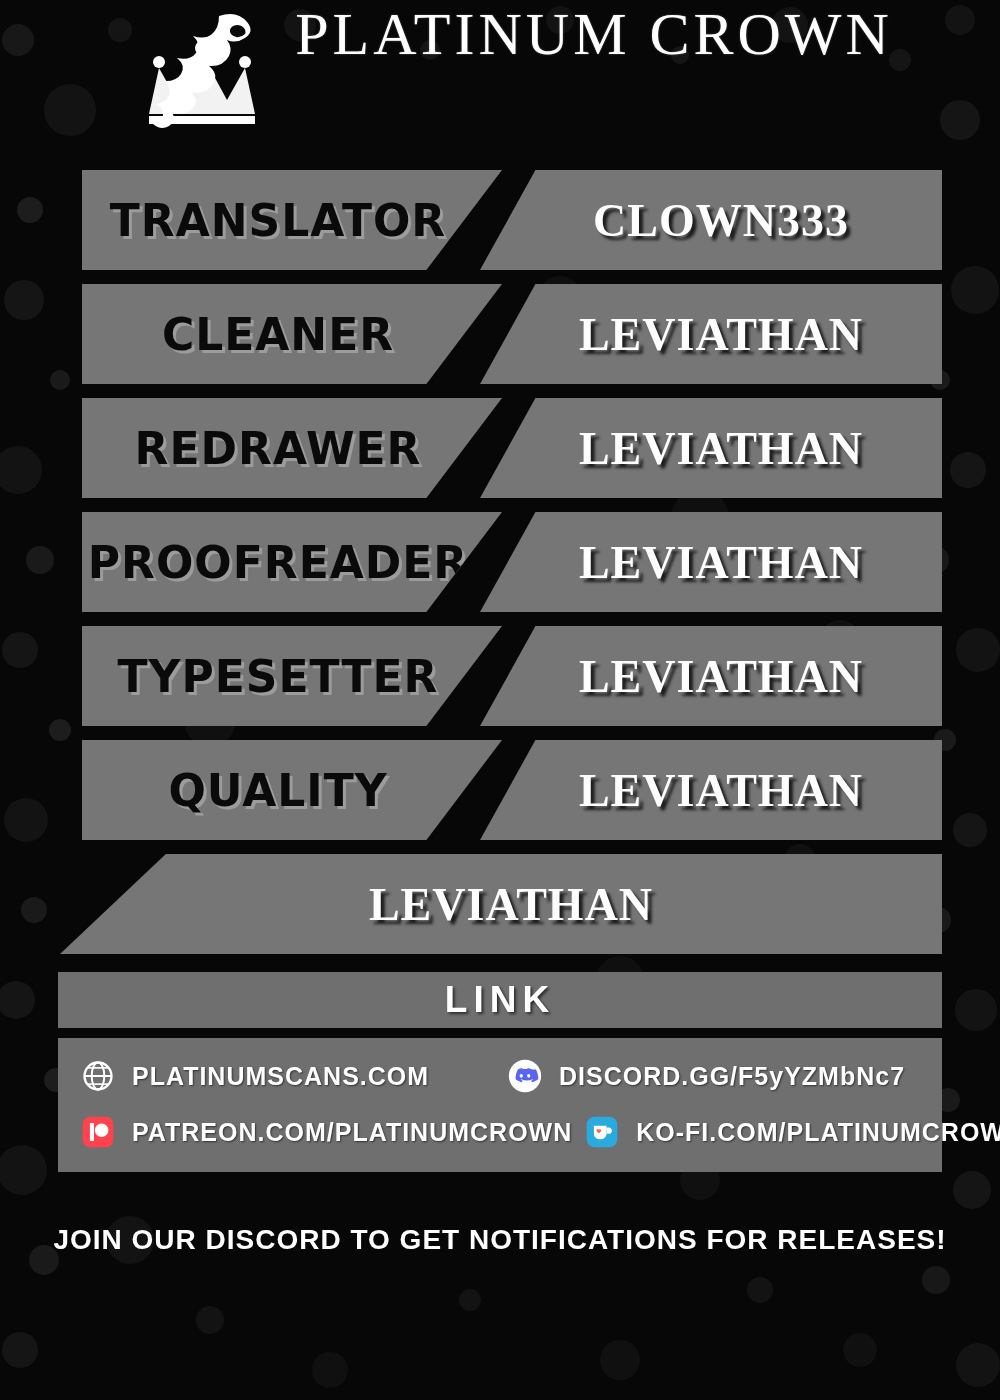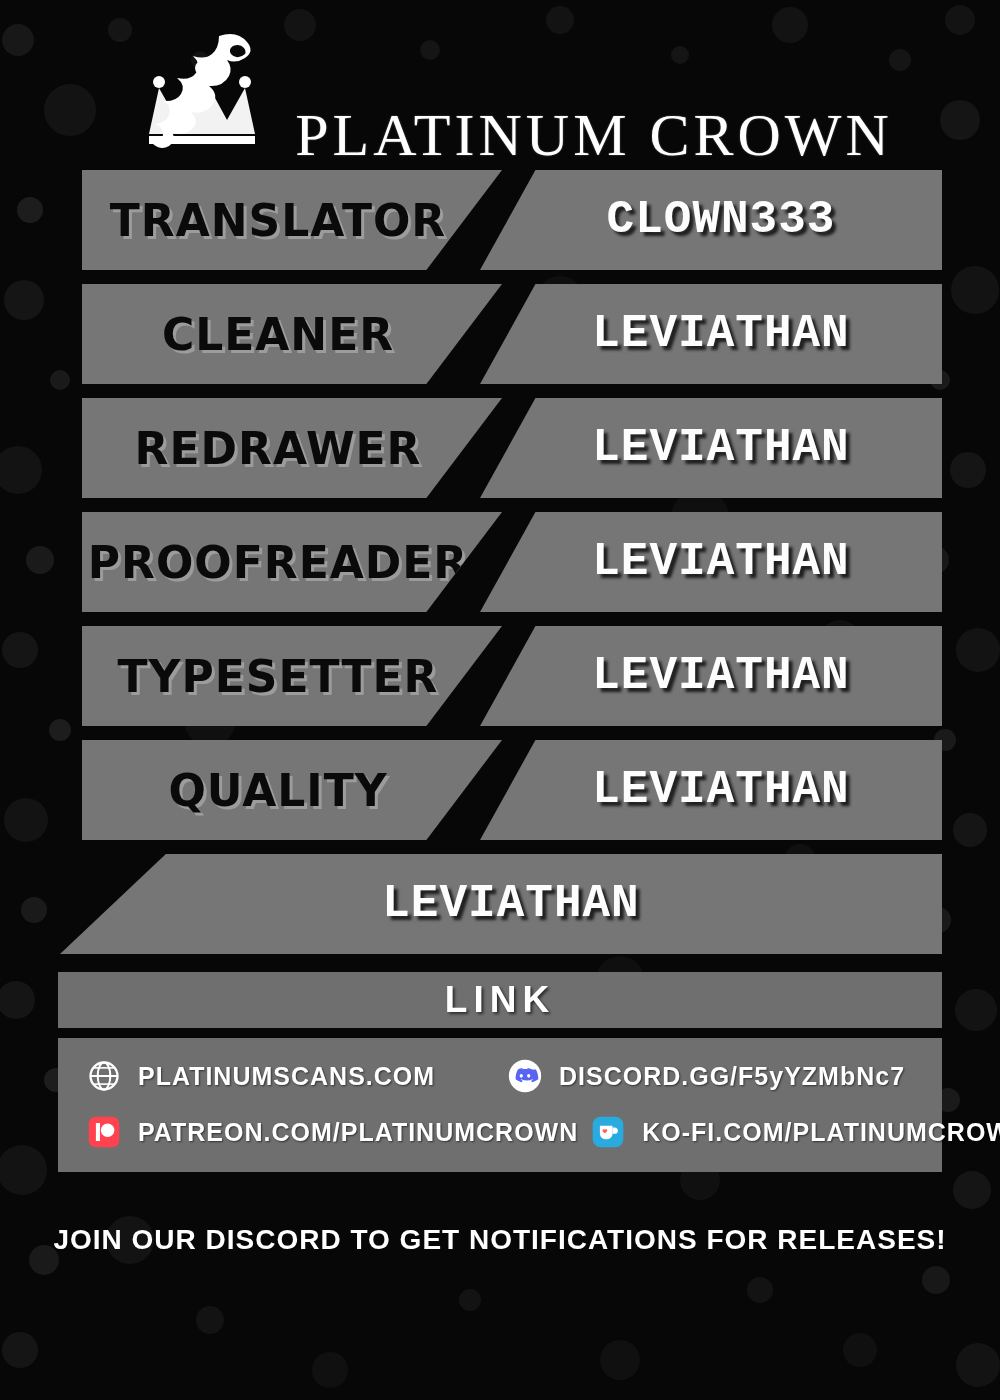--- a/index.html
+++ b/index.html
@@ -30,21 +30,21 @@
     width: 1000px;
     height: 1400px;
     display: flex;
     flex-direction: column;
   }
 
   
   .header {
     height: 170px;
     display: flex;
-    align-items: flex-end;
+    align-items: flex-start;
     justify-content: center;
     gap: 18px;
     padding-left: 20px;
     border-radius: 30px;
   }
 
   .logo-mark {
     width: 150px;
     height: 150px;
     flex: none;
@@ -106,21 +106,21 @@
     font-weight: bold;
     font-size: 44px;
     letter-spacing: 1px;
     color: #0a0a0a;
     text-shadow: 3px 3px 0 rgba(255,255,255,.28);
     transform: translateX(-14px);
     white-space: nowrap;
   }
 
   .name-text {
-    font-family: Liberation Mono, monospace;
+    font-family: Liberation Serif, serif;
     font-weight: bold;
     font-size: 46px;
     letter-spacing: 1px;
     color: #fdfdfd;
     text-shadow: 4px 4px 3px rgba(0,0,0,.75);
     transform: translateX(10px);
     white-space: nowrap;
   }
 
   
@@ -140,21 +140,21 @@
     color: #ffffff;
     font-size: 37px;
     letter-spacing: 6px;
     font-weight: bold;
     font-family: "Liberation Sans", sans-serif;
     text-shadow: 2px 2px 3px rgba(0,0,0,.6);
   }
 
   .link-body {
     background: #6f6f6f;
-    padding: 18px 26px 20px;
+    padding: 18px 20px 20px;
     display: flex;
     flex-direction: column;
     gap: 16px;
   }
 
   .link-line {
     display: flex;
     align-items: center;
     justify-content: space-between;
     gap: 10px;

